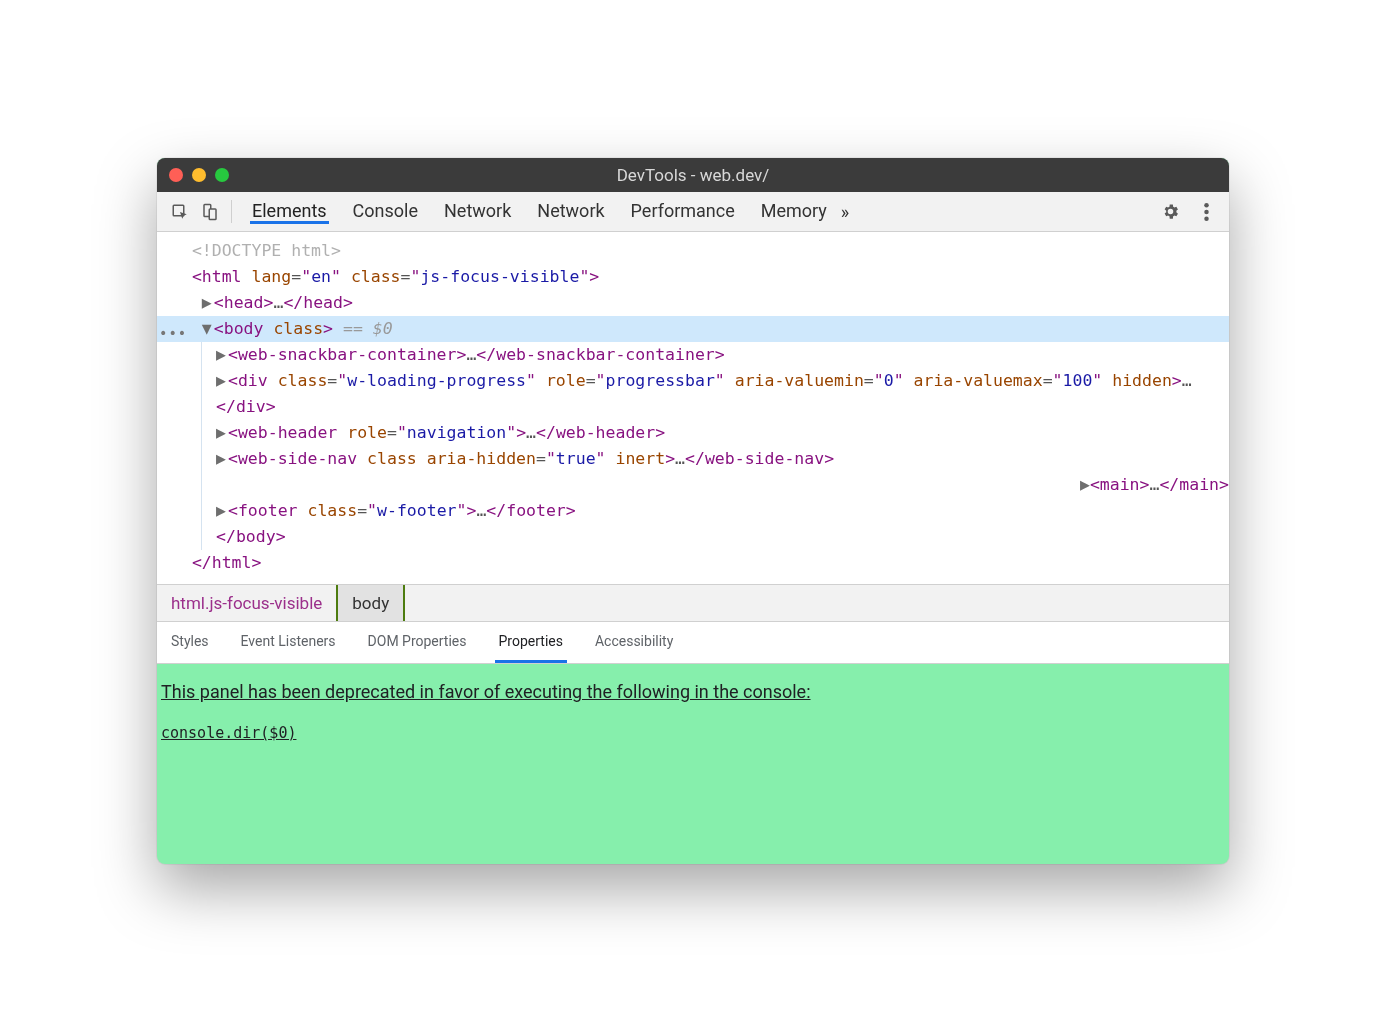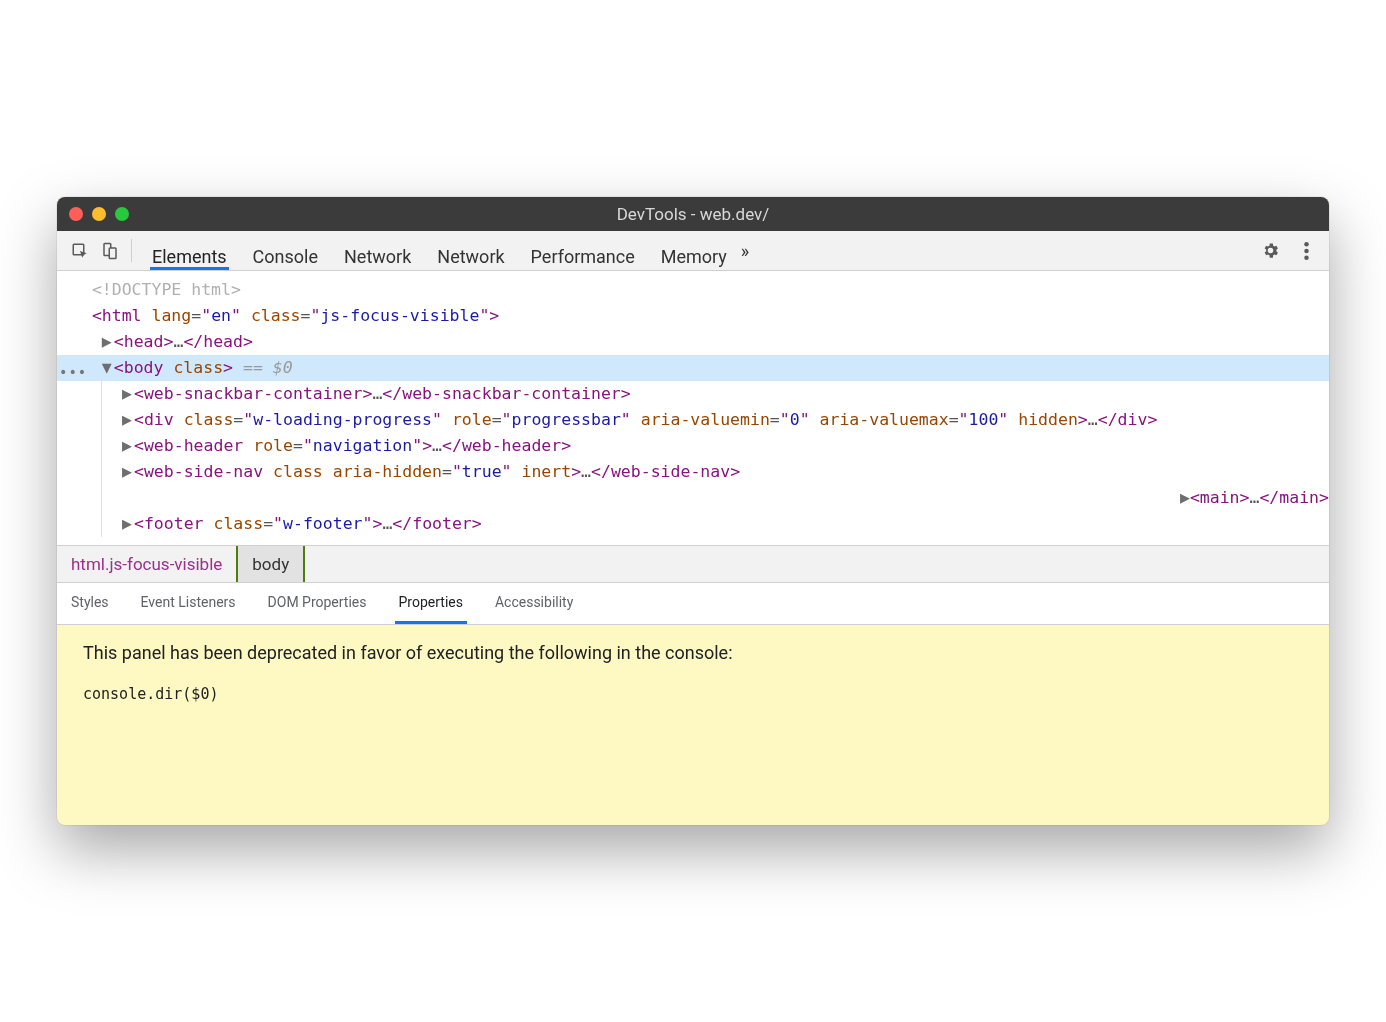--- a/index.html
+++ b/index.html
@@ -6,25 +6,25 @@
   body {
     background: #fff;
     font-family: -apple-system, BlinkMacSystemFont, "Segoe UI", Roboto, sans-serif;
     display: flex;
     align-items: center;
     justify-content: center;
     min-height: 1022px;
     width: 1386px;
   }
   .window {
-    width: 1272px;
+    width: 1072px;
     border-radius: 8px;
     overflow: hidden;
     box-shadow: 0 25px 60px rgba(0,0,0,0.35), 0 0 0 1px rgba(0,0,0,0.05);
-    background: #fef9c3;
+    background: #86efac;
     display: flex;
     flex-direction: column;
   }
   
   .titlebar {
     background: #3b3b3b;
     height: 34px;
     display: flex;
     align-items: center;
     position: relative;
@@ -52,21 +52,21 @@
     display: flex;
     align-items: stretch;
     padding: 0 8px;
   }
   .tool-icon {
     display: flex; align-items: center; justify-content: center;
     width: 30px; color: #5a5a5a;
     border: none; background: none;
   }
   .tool-sep { width: 1px; background: #cfcfcf; margin: 8px 6px; }
-  .tabs { display: flex; align-items: flex-end; gap: 22px; padding-left: 12px; }
+  .tabs { display: flex; align-items: center; gap: 22px; padding-left: 12px; }
   .tab {
     display: flex; align-items: center;
     font-size: 18px; color: #333; cursor: pointer;
     border-bottom: 3px solid transparent;
     padding: 0 2px;
   }
   .tab.active { color: #222; border-bottom-color: #1a73e8; }
   .toolbar-right { margin-left: auto; display: flex; align-items: center; gap: 6px; }
   .chevrons { font-size: 18px; color: #333; padding: 0 12px; display:flex; align-items:center; }
   .gear, .kebab { width: 30px; display:flex; align-items:center; justify-content:center; color:#5a5a5a; }
@@ -91,21 +91,21 @@
     color: #777; font-size: 14px; letter-spacing: 1px;
   }
   .c-doctype { color: #b0b0b0; }
   .c-tag { color: #881280; }
   .c-punct { color: #881280; }
   .c-attr { color: #994500; }
   .c-val { color: #1a1aa6; }
   .c-eq { color: #555; }
   .c-ellip { color: #555; }
   .c-selmeta { color: #999; font-style: italic; }
-  .children-block { margin-left: 44px; border-left: 1px solid #d5e3f0; padding-left: 6px; }
+  .children-block { margin-left: 44px; border-left: 1px solid #d5e3f0; }
   
   .breadcrumb {
     border-top: 1px solid #d0d0d0;
     border-bottom: 1px solid #d0d0d0;
     background: #f2f2f2;
     display: flex;
     height: 38px;
     font-size: 17px;
   }
   .crumb {
@@ -126,25 +126,26 @@
   }
   .subtab {
     display: flex; align-items: center;
     font-size: 14px; color: #5f6368;
     border-bottom: 3px solid transparent;
     padding: 0 4px; cursor:pointer;
   }
   .subtab.active { color: #202124; border-bottom-color: #1a73e8; }
   
   .properties-panel {
-    padding: 14px 10px 50px 26px;
+    padding: 14px 10px 50px 4px;
     font-size: 18px;
     color: #202124;
     line-height: 1.6;
     min-height: 200px;
+    text-decoration: underline;
   }
   .properties-panel .mono { font-family: Menlo, Monaco, Consolas, monospace; font-size: 15px; }
   .properties-panel p { margin-bottom: 14px; }
   svg { display:block; }
 </style>
 </head>
 <body>
 
 <div class="window">
 
@@ -202,21 +203,23 @@
       <div class="dom-line indent1">  <span class="c-punct">&lt;</span><span class="c-tag">html</span> <span class="c-attr">lang</span><span class="c-eq">=</span><span class="c-punct">"</span><span class="c-val">en</span><span class="c-punct">"</span> <span class="c-attr">class</span><span class="c-eq">=</span><span class="c-punct">"</span><span class="c-val">js-focus-visible</span><span class="c-punct">"</span><span class="c-punct">&gt;</span></div>
       <div class="dom-line indent1">   <span class="tri">▶</span><span class="c-punct">&lt;</span><span class="c-tag">head</span><span class="c-punct">&gt;</span><span class="c-ellip">…</span><span class="c-punct">&lt;/</span><span class="c-tag">head</span><span class="c-punct">&gt;</span></div>
       <div class="dom-line indent1 selected"><span class="gutter-dots">•••</span>   <span class="tri">▼</span><span class="c-punct">&lt;</span><span class="c-tag">body</span> <span class="c-attr">class</span><span class="c-punct">&gt;</span> <span class="c-selmeta">== $0</span></div>
       <div class="children-block">
         <div class="dom-line" style="white-space:normal;word-break:break-word;"><span class="tri">▶</span><span class="c-punct">&lt;</span><span class="c-tag">web-snackbar-container</span><span class="c-punct">&gt;</span><span class="c-ellip">…</span><span class="c-punct">&lt;/</span><span class="c-tag">web-snackbar-container</span><span class="c-punct">&gt;</span></div>
         <div class="dom-line" style="white-space:normal;word-break:break-word;"><span class="tri">▶</span><span class="c-punct">&lt;</span><span class="c-tag">div</span> <span class="c-attr">class</span><span class="c-eq">=</span><span class="c-punct">"</span><span class="c-val">w-loading-progress</span><span class="c-punct">"</span> <span class="c-attr">role</span><span class="c-eq">=</span><span class="c-punct">"</span><span class="c-val">progressbar</span><span class="c-punct">"</span> <span class="c-attr">aria-valuemin</span><span class="c-eq">=</span><span class="c-punct">"</span><span class="c-val">0</span><span class="c-punct">"</span> <span class="c-attr">aria-valuemax</span><span class="c-eq">=</span><span class="c-punct">"</span><span class="c-val">100</span><span class="c-punct">"</span> <span class="c-attr">hidden</span><span class="c-punct">&gt;</span><span class="c-ellip">…</span><span class="c-punct">&lt;/</span><span class="c-tag">div</span><span class="c-punct">&gt;</span></div>
         <div class="dom-line" style="white-space:normal;word-break:break-word;"><span class="tri">▶</span><span class="c-punct">&lt;</span><span class="c-tag">web-header</span> <span class="c-attr">role</span><span class="c-eq">=</span><span class="c-punct">"</span><span class="c-val">navigation</span><span class="c-punct">"</span><span class="c-punct">&gt;</span><span class="c-ellip">…</span><span class="c-punct">&lt;/</span><span class="c-tag">web-header</span><span class="c-punct">&gt;</span></div>
         <div class="dom-line" style="white-space:normal;word-break:break-word;"><span class="tri">▶</span><span class="c-punct">&lt;</span><span class="c-tag">web-side-nav</span> <span class="c-attr">class</span> <span class="c-attr">aria-hidden</span><span class="c-eq">=</span><span class="c-punct">"</span><span class="c-val">true</span><span class="c-punct">"</span> <span class="c-attr">inert</span><span class="c-punct">&gt;</span><span class="c-ellip">…</span><span class="c-punct">&lt;/</span><span class="c-tag">web-side-nav</span><span class="c-punct">&gt;</span></div>
         <div class="dom-line" style="white-space:normal;word-break:break-word;text-align:right;"><span class="tri">▶</span><span class="c-punct">&lt;</span><span class="c-tag">main</span><span class="c-punct">&gt;</span><span class="c-ellip">…</span><span class="c-punct">&lt;/</span><span class="c-tag">main</span><span class="c-punct">&gt;</span></div>
         <div class="dom-line" style="white-space:normal;word-break:break-word;"><span class="tri">▶</span><span class="c-punct">&lt;</span><span class="c-tag">footer</span> <span class="c-attr">class</span><span class="c-eq">=</span><span class="c-punct">"</span><span class="c-val">w-footer</span><span class="c-punct">"</span><span class="c-punct">&gt;</span><span class="c-ellip">…</span><span class="c-punct">&lt;/</span><span class="c-tag">footer</span><span class="c-punct">&gt;</span></div>
-      </div>
+        <div class="dom-line"><span class="c-punct">&lt;/</span><span class="c-tag">body</span><span class="c-punct">&gt;</span></div>
+      </div>
+      <div class="dom-line indent1">  <span class="c-punct">&lt;/</span><span class="c-tag">html</span><span class="c-punct">&gt;</span></div>
     </div>
 
   <div class="breadcrumb" id="breadcrumb">
       <div class="crumb">html.js-focus-visible</div>
       <div class="crumb current">body</div>
     </div>
 
   <div class="subtabs" id="subtabs">
       <div class="subtab">Styles</div>
       <div class="subtab">Event Listeners</div>

